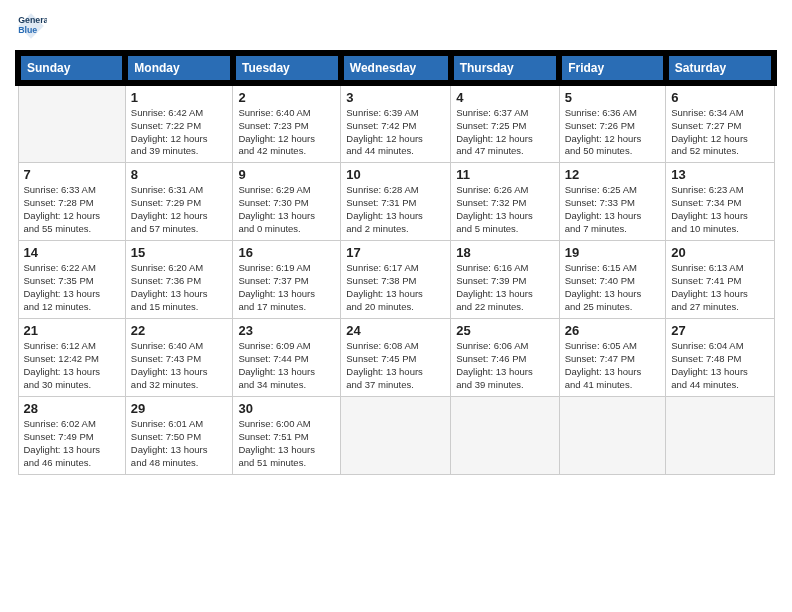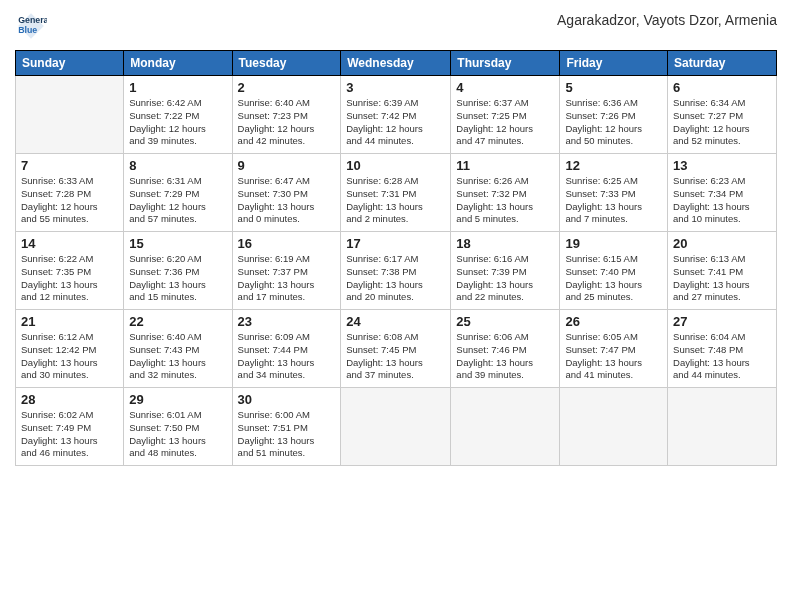--- a/index.html
+++ b/index.html
@@ -49,21 +49,21 @@
       width: 100%;
       border-collapse: collapse;
     }
     .calendar th {
       background: #2a6db5;
       color: #fff;
       font-size: 12px;
       font-weight: bold;
       padding: 5px 6px;
       text-align: left;
-      border: 1px solid #000000;
+      border: 6px solid #000000;
     }
     .calendar td {
       border: 1px solid #ccc;
       vertical-align: top;
       padding: 4px 5px;
       font-size: 9.5px;
       color: #333;
       width: 113px;
       height: 78px;
       background: #fff;
@@ -91,21 +91,20 @@
   <div class="header">
     <div class="logo">
       <svg class="logo-icon" viewBox="0 0 40 40">
         <polygon points="20,4 36,20 20,36 4,20" fill="#2a6db5" opacity="0.15"></polygon>
         <text x="4" y="16" font-size="11" font-weight="bold" fill="#1a3a5c" font-family="Arial">General</text>
         <text x="4" y="29" font-size="11" font-weight="bold" fill="#2a6db5" font-family="Arial">Blue</text>
         <polygon points="30,8 38,16 34,12" fill="#2a6db5"></polygon>
       </svg>
     </div>
     <div class="title-block">
-      <div class="location">Agarakadzor, Vayots Dzor, Armenia</div>
     </div>
   </div>
 
   <table class="calendar">
     <thead>
       <tr>
         <th>Sunday</th>
         <th>Monday</th>
         <th>Tuesday</th>
         <th>Wednesday</th>
@@ -170,21 +169,21 @@
       </td>
           <td>
         <span class="day-number">8</span>
         <span class="cell-line">Sunrise: 6:31 AM</span>
         <span class="cell-line">Sunset: 7:29 PM</span>
         <span class="cell-line">Daylight: 12 hours</span>
         <span class="cell-line">and 57 minutes.</span>
       </td>
           <td>
         <span class="day-number">9</span>
-        <span class="cell-line">Sunrise: 6:47 AM</span>
+        <span class="cell-line">Sunrise: 6:29 AM</span>
         <span class="cell-line">Sunset: 7:30 PM</span>
         <span class="cell-line">Daylight: 13 hours</span>
         <span class="cell-line">and 0 minutes.</span>
       </td>
           <td>
         <span class="day-number">10</span>
         <span class="cell-line">Sunrise: 6:28 AM</span>
         <span class="cell-line">Sunset: 7:31 PM</span>
         <span class="cell-line">Daylight: 13 hours</span>
         <span class="cell-line">and 2 minutes.</span>

